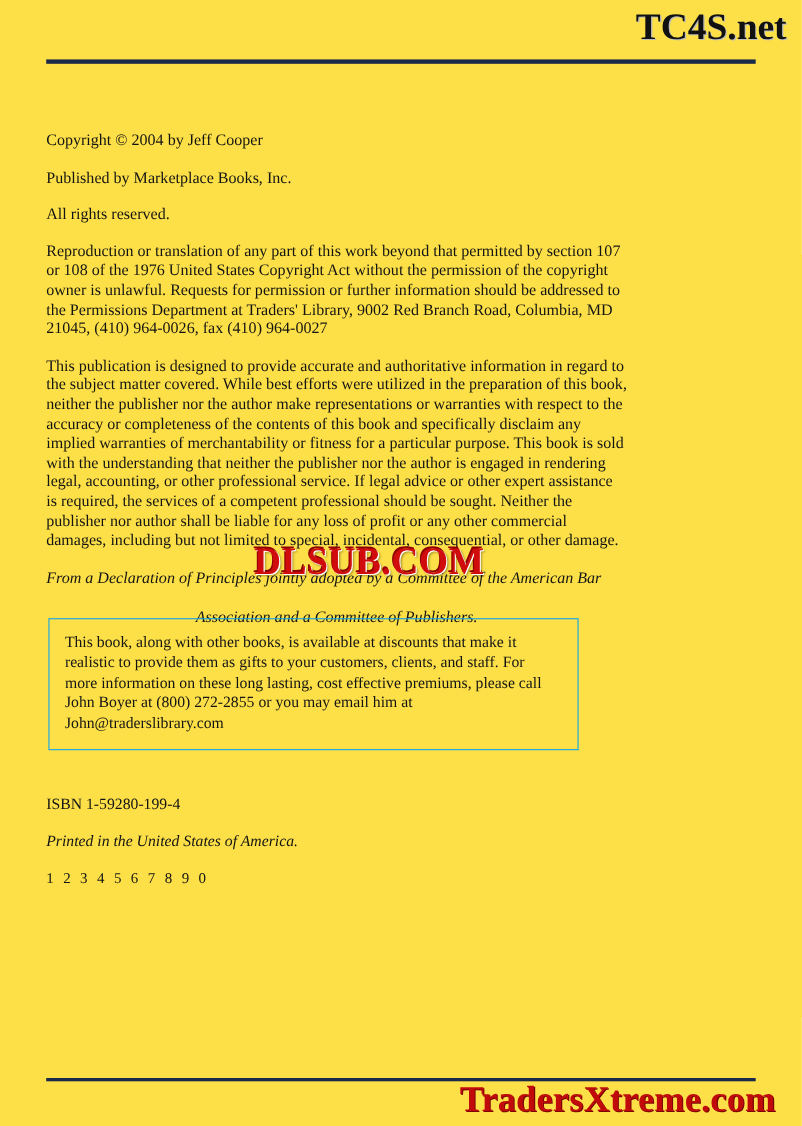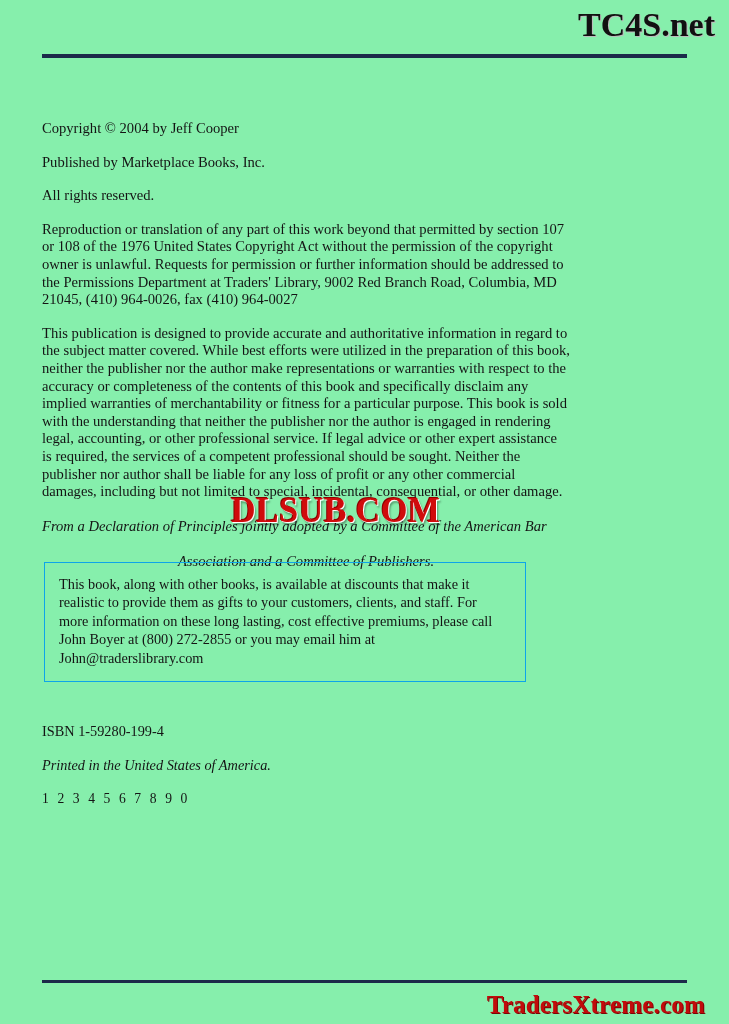--- a/index.html
+++ b/index.html
@@ -11,21 +11,21 @@
     width: 729px;
     height: 1024px;
     position: relative;
     overflow: hidden;
     font-family: "Liberation Serif", serif;
   }
 
   .page {
     position: absolute;
     inset: 0;
-    background: #86efac;
+    background: #fde047;
   }
 
   
   .wm-top {
     position: absolute;
     top: 6px;
     right: 14px;
     font-family: "Liberation Serif", serif;
     font-size: 34px;
     font-weight: bold;
@@ -52,21 +52,21 @@
     bottom: 41px;
     height: 3px;
     background: #1c2a4a;
   }
 
   .wm-bottom {
     position: absolute;
     bottom: 5px;
     right: 24px;
     font-family: "Liberation Serif", serif;
-    font-size: 25px;
+    font-size: 33px;
     font-weight: bold;
     color: #c10b0b;
     text-shadow: 1px 1px 0 #7a0404;
     letter-spacing: 0.2px;
   }
 
   
   .content {
     position: absolute;
     left: 42px;

